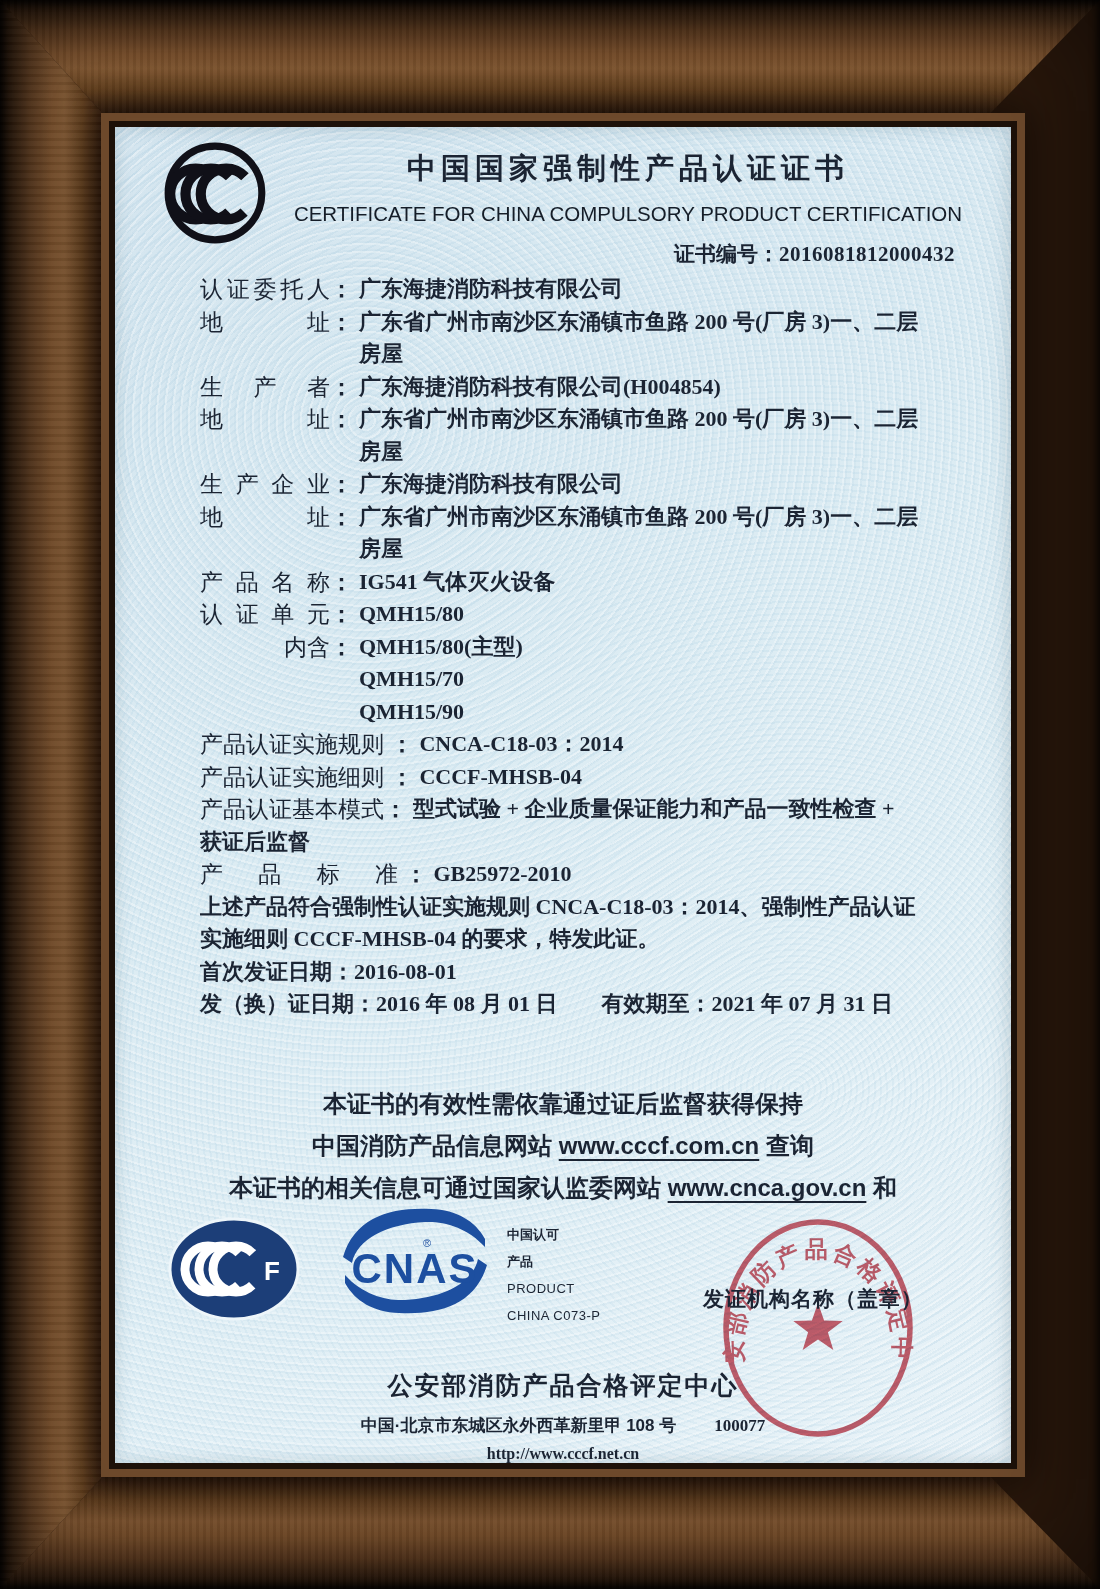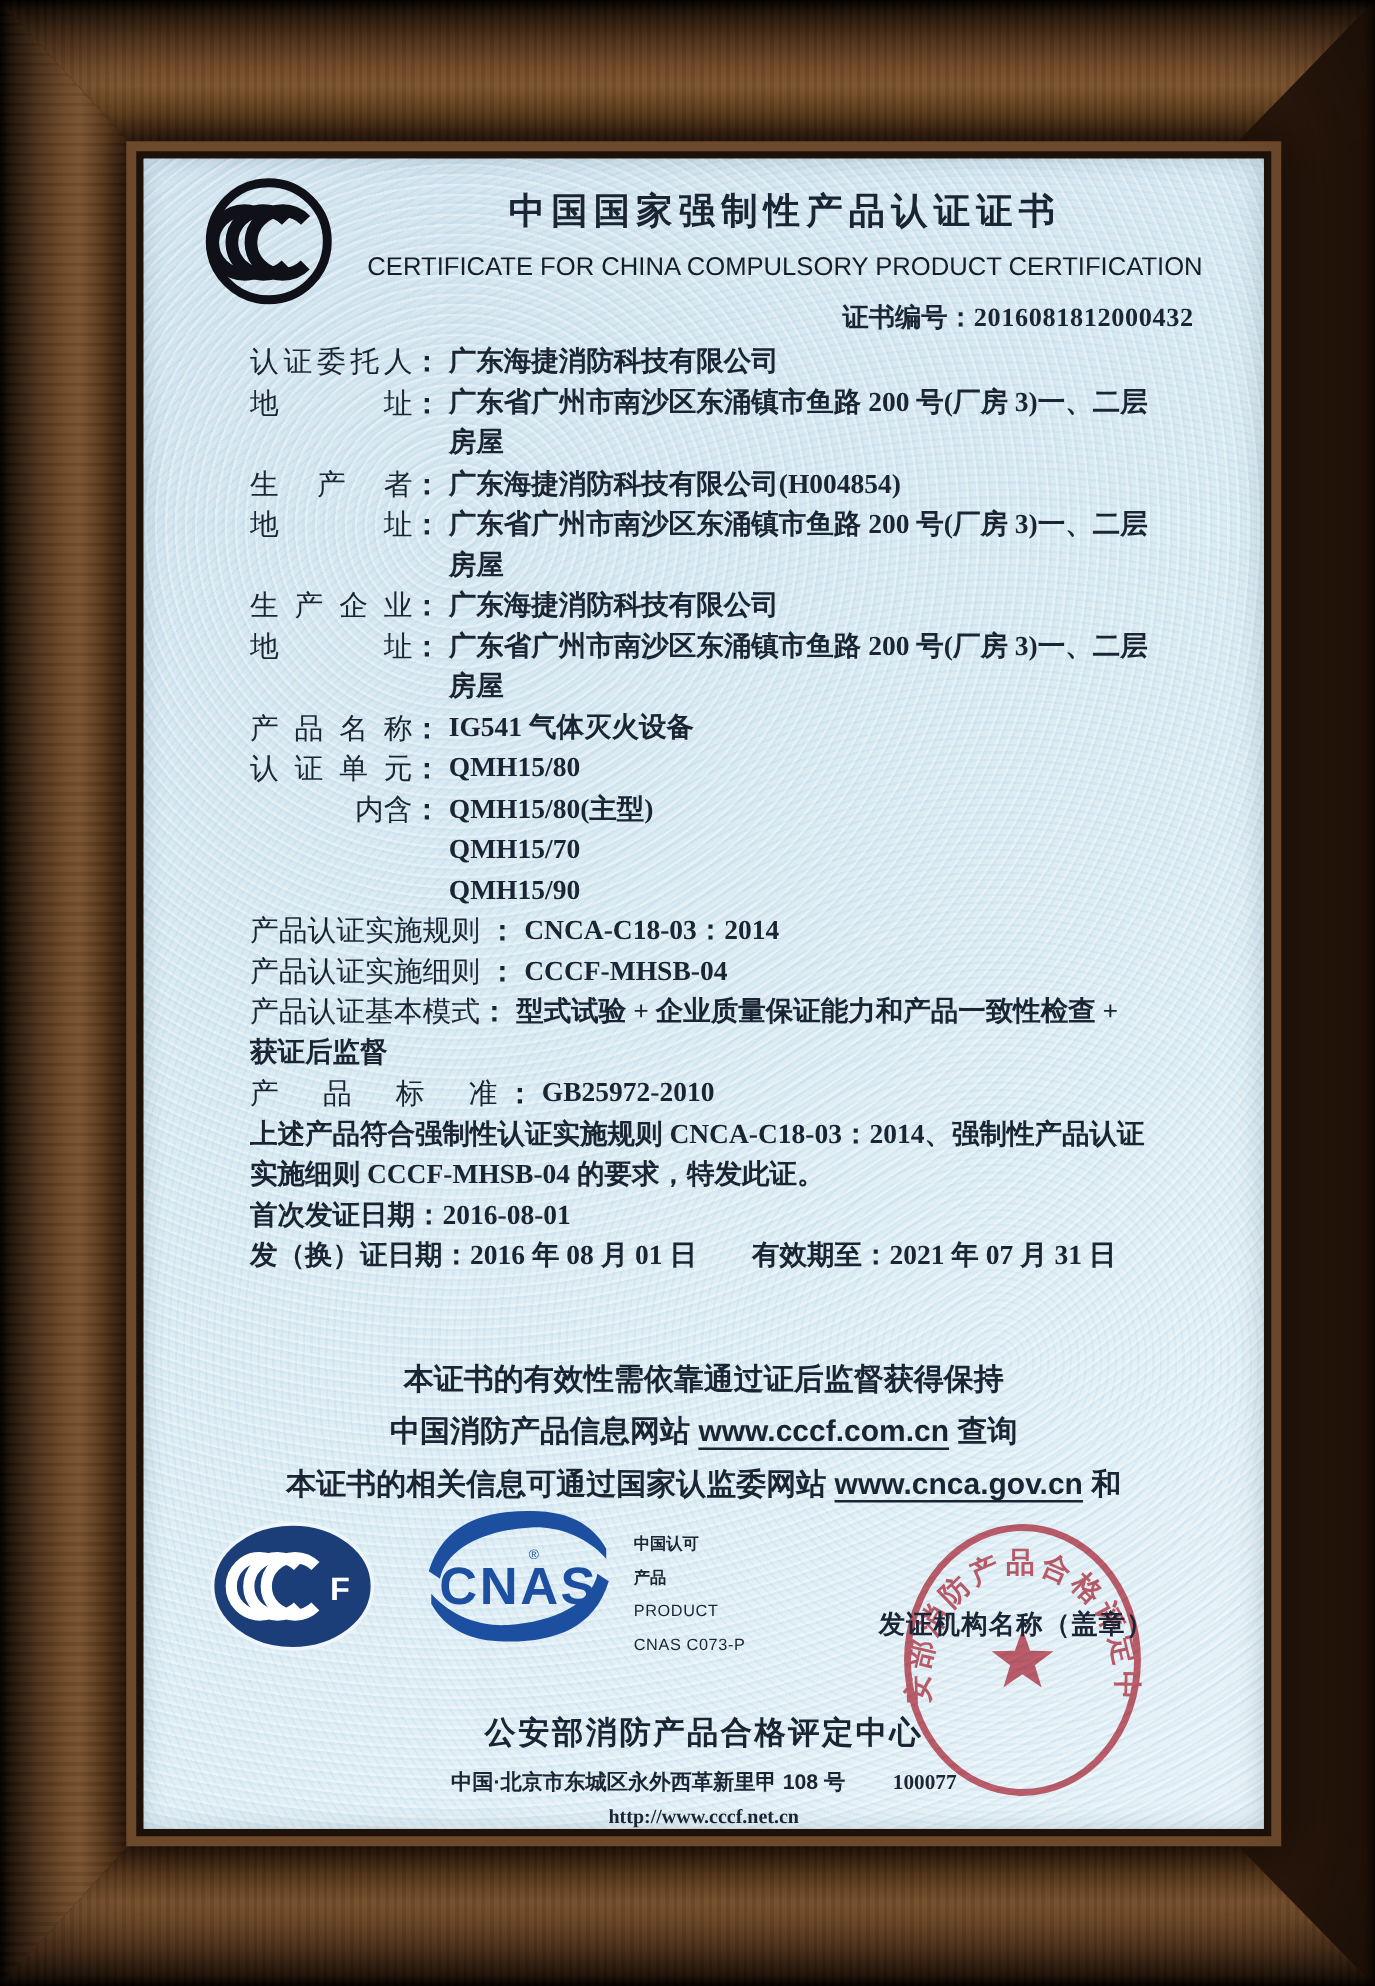--- a/index.html
+++ b/index.html
@@ -253,21 +253,21 @@
         <path fill="#1d4fa0" d="M148,62 C136,102 100,112 60,110 C34,109 16,98 6,80 L6,72 C24,92 48,98 66,97 C104,95 134,80 139,56 Z"></path>
         <text x="76" y="80" font-size="42" font-weight="bold" letter-spacing="2" text-anchor="middle" fill="#1d4fa0" font-family="Liberation Sans, DejaVu Sans, sans-serif">CNAS</text>
         <text x="84" y="44" font-size="11" fill="#1d4fa0" font-family="Liberation Sans, DejaVu Sans, sans-serif">®</text>
       </svg>
     </div>
 
     <div class="accred" id="accred">
         <div class="zh">中国认可</div>
         <div class="zh">产品</div>
         <div class="en">PRODUCT</div>
-        <div class="en">CNAS C073-P</div>
+        <div class="en">CHINA C073-P</div>
       </div>
 
     <div class="seal">
       <svg width="222" height="252" viewBox="0 0 222 252">
         <g opacity="0.9">
           <ellipse cx="111" cy="125" rx="92" ry="106" fill="none" stroke="#c5404e" stroke-width="5.5"></ellipse>
           <path id="sealArc" d="M35.6,155.8 A76,90 0 1 1 186.4,155.8" fill="none"></path>
           <text font-size="23" font-weight="bold" fill="#c5404e" letter-spacing="3.5">
             <textPath href="#sealArc" startOffset="50%" text-anchor="middle">公安部消防产品合格评定中心</textPath>
           </text>

